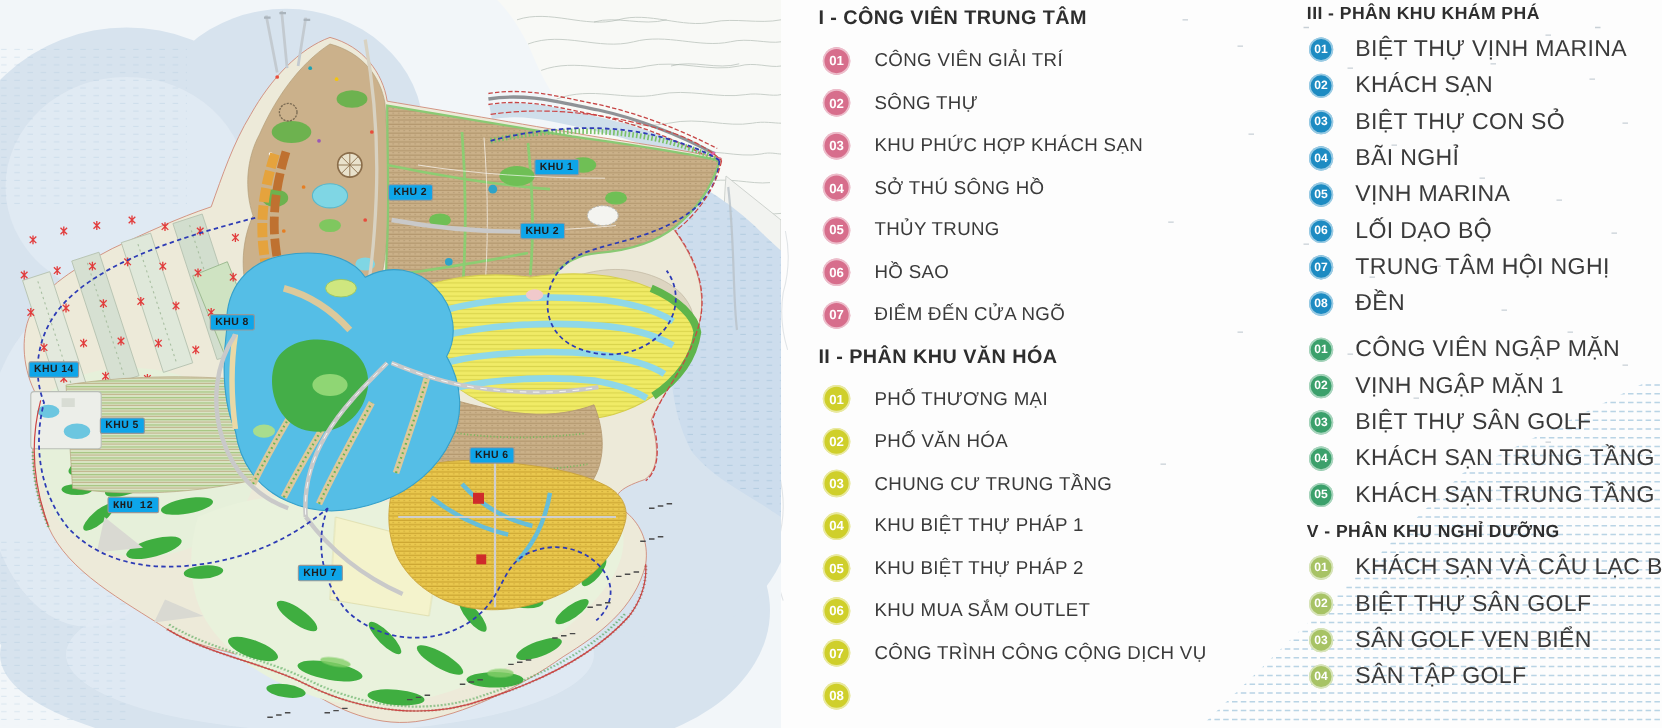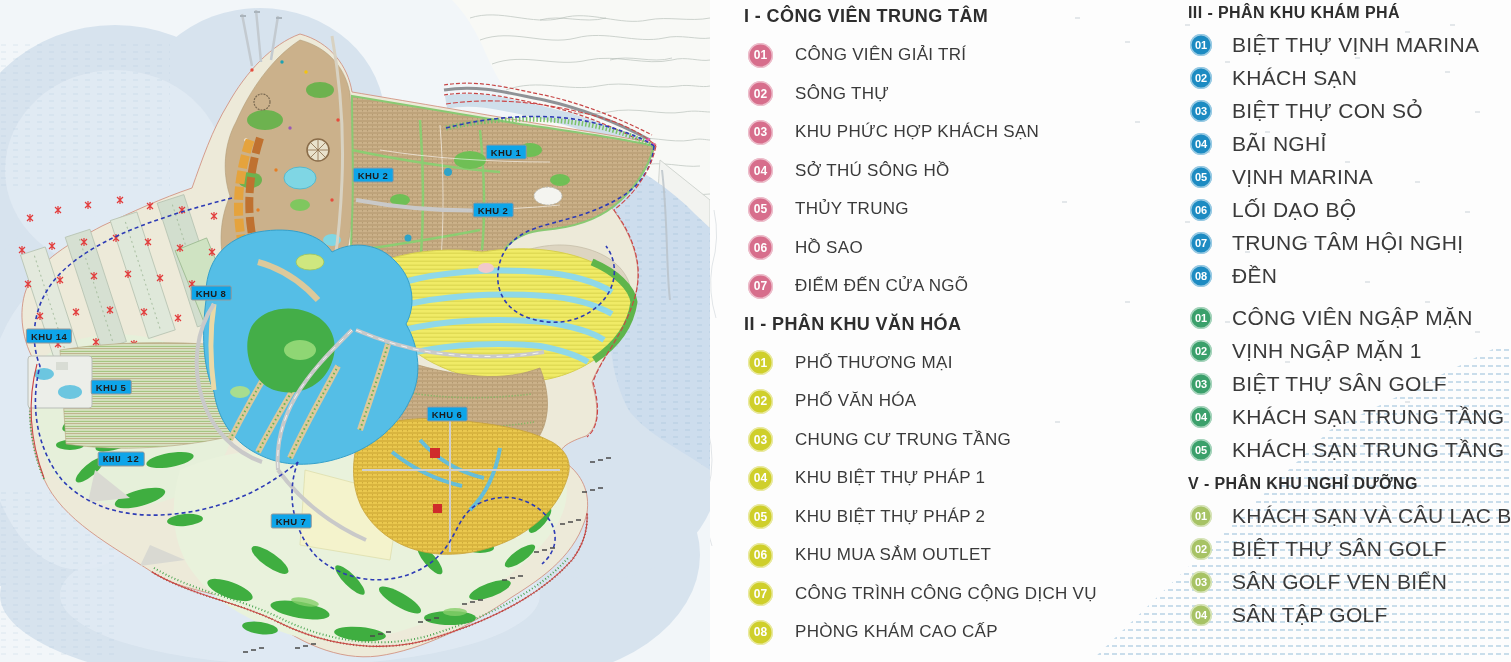--- a/index.html
+++ b/index.html
@@ -514,21 +514,20 @@
   <div class="row">
     <span class="badge s2">06</span>
     <span class="lbl">KHU MUA SẮM OUTLET</span>
   </div>
   <div class="row">
     <span class="badge s2">07</span>
     <span class="lbl">CÔNG TRÌNH CÔNG CỘNG DỊCH VỤ</span>
   </div>
   <div class="row">
     <span class="badge s2">08</span>
-    <span class="lbl">PHÒNG KHÁM CAO CẤP</span>
   </div>
 </div>
 
 <div id="col2" class="col">
   <div class="pad-top"></div>
   <div class="sec-title">III - PHÂN KHU KHÁM PHÁ</div>
   <div class="row">
     <span class="badge s3">01</span>
     <span class="lbl">BIỆT THỰ VỊNH MARINA</span>
   </div>

